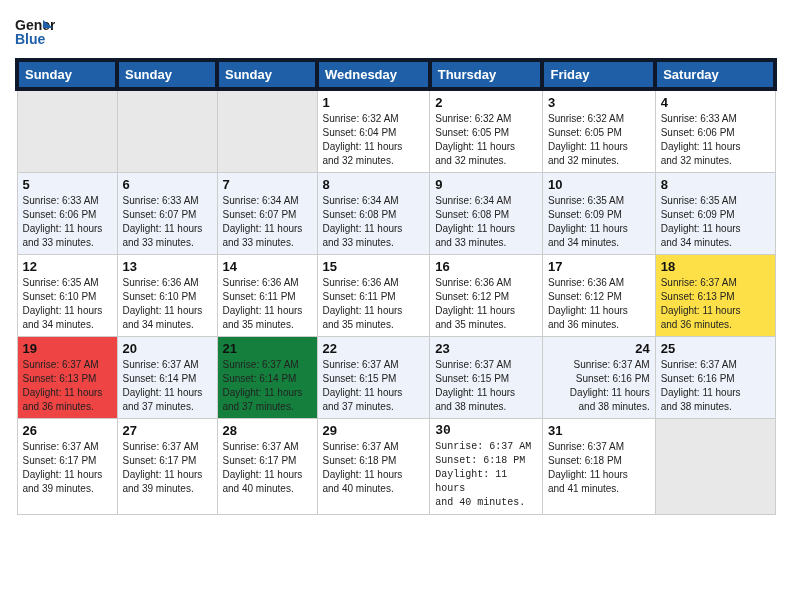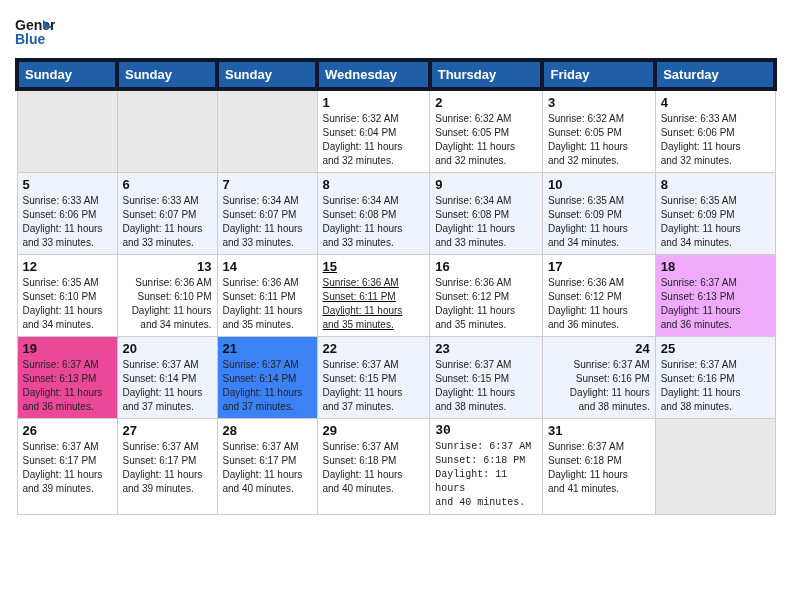--- a/index.html
+++ b/index.html
@@ -147,79 +147,79 @@
           </td>
         </tr>
         <tr>
           <td style="background: rgb(255, 255, 255);">
             <div class="day-num">12</div>
             <div class="day-info" style="white-space: pre-line;">Sunrise: 6:35 AM
 Sunset: 6:10 PM
 Daylight: 11 hours
 and 34 minutes.</div>
           </td>
-          <td style="background: rgb(255, 255, 255); text-align: right;">
+          <td style="background: rgb(255, 255, 255);">
             <div class="day-num">13</div>
             <div class="day-info" style="white-space: pre-line;">Sunrise: 6:36 AM
 Sunset: 6:10 PM
 Daylight: 11 hours
 and 34 minutes.</div>
           </td>
           <td style="background: rgb(255, 255, 255);">
             <div class="day-num">14</div>
             <div class="day-info" style="white-space: pre-line;">Sunrise: 6:36 AM
 Sunset: 6:11 PM
 Daylight: 11 hours
 and 35 minutes.</div>
           </td>
-          <td style="background: rgb(255, 255, 255); text-decoration: underline;">
+          <td style="background: rgb(255, 255, 255);">
             <div class="day-num">15</div>
             <div class="day-info" style="white-space: pre-line;">Sunrise: 6:36 AM
 Sunset: 6:11 PM
 Daylight: 11 hours
 and 35 minutes.</div>
           </td>
           <td style="background: rgb(255, 255, 255);">
             <div class="day-num">16</div>
             <div class="day-info" style="white-space: pre-line;">Sunrise: 6:36 AM
 Sunset: 6:12 PM
 Daylight: 11 hours
 and 35 minutes.</div>
           </td>
           <td style="background: rgb(255, 255, 255);">
             <div class="day-num">17</div>
             <div class="day-info" style="white-space: pre-line;">Sunrise: 6:36 AM
 Sunset: 6:12 PM
 Daylight: 11 hours
 and 36 minutes.</div>
           </td>
-          <td style="background: #f0abfc;">
+          <td style="background: #fde047;">
             <div class="day-num">18</div>
             <div class="day-info" style="white-space: pre-line;">Sunrise: 6:37 AM
 Sunset: 6:13 PM
 Daylight: 11 hours
 and 36 minutes.</div>
           </td>
         </tr>
         <tr>
-          <td style="background: #ec4899;">
+          <td style="background: #ef4444;">
             <div class="day-num">19</div>
             <div class="day-info" style="white-space: pre-line;">Sunrise: 6:37 AM
 Sunset: 6:13 PM
 Daylight: 11 hours
 and 36 minutes.</div>
           </td>
           <td style="background: rgb(238, 242, 250);">
             <div class="day-num">20</div>
             <div class="day-info" style="white-space: pre-line;">Sunrise: 6:37 AM
 Sunset: 6:14 PM
 Daylight: 11 hours
 and 37 minutes.</div>
           </td>
-          <td style="background: #3b82f6; margin-left: 36px;">
+          <td style="background: #15803d; margin-left: 36px;">
             <div class="day-num">21</div>
             <div class="day-info" style="white-space: pre-line;">Sunrise: 6:37 AM
 Sunset: 6:14 PM
 Daylight: 11 hours
 and 37 minutes.</div>
           </td>
           <td style="background: rgb(238, 242, 250);">
             <div class="day-num">22</div>
             <div class="day-info" style="white-space: pre-line;">Sunrise: 6:37 AM
 Sunset: 6:15 PM

